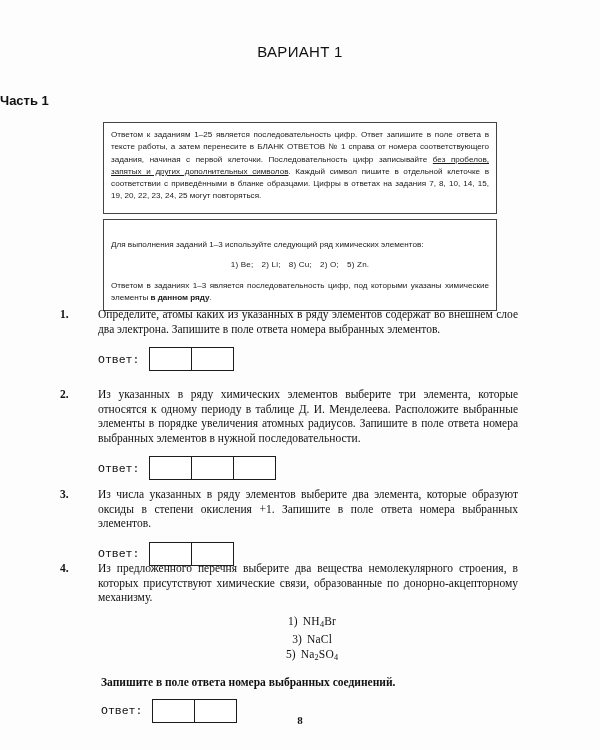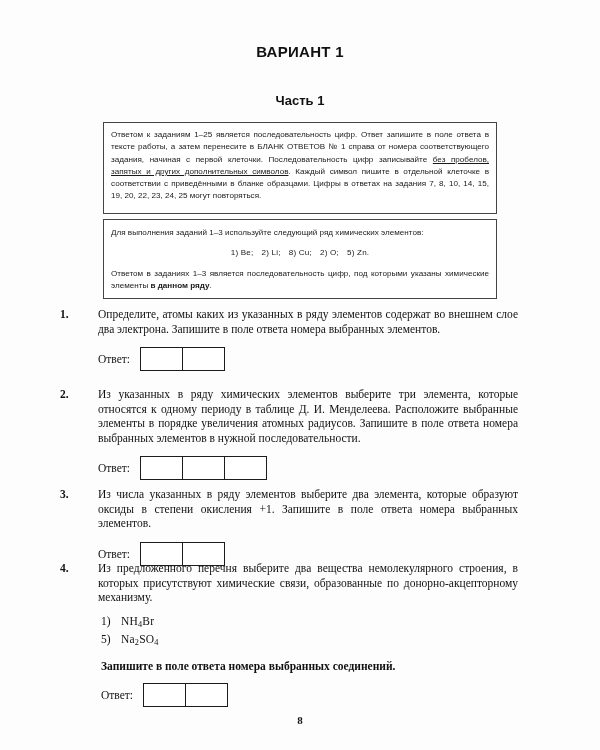--- a/index.html
+++ b/index.html
@@ -19,28 +19,27 @@
     position: relative;
     width: 600px;
     height: 750px;
     box-sizing: border-box;
     padding: 0;
     background: #fdfdfd;
   }
   .variant-title {
     text-align: center;
     font-family: "Liberation Sans", sans-serif;
-    font-weight: bold;
+    font-weight: normal;
     font-size: 15px;
     letter-spacing: 0.3px;
     margin: 0;
     padding-top: 43px;
   }
   .part-title {
-    text-align: center;
     font-family: "Liberation Sans", sans-serif;
     font-weight: bold;
     font-size: 13px;
     margin: 0;
     padding-top: 33px;
   }
   .info-box {
     position: absolute;
     left: 103px;
     width: 394px;
@@ -48,21 +47,21 @@
     border: 1px solid #444;
     background: #ffffff;
     font-family: "Liberation Sans", sans-serif;
     font-size: 8.1px;
     line-height: 12.3px;
     color: #1a1a1a;
     padding: 6px 7px 10px 7px;
     text-align: justify;
   }
   #instructions-box { top: 122px; }
-  #elements-box { top: 219px; padding: 7px 7px 6px 7px; }
+  #elements-box { top: 219px; padding: 19px 7px 6px 7px; }
   .info-box p { margin: 0; }
   .underline { text-decoration: underline; }
   .bold { font-weight: bold; margin-top: 36px; }
   .elements-row {
     text-align: center;
     margin: 8px 0 8px 0 !important;
     letter-spacing: 0.2px;
   }
   .elements-row span { padding: 0 4px; }
 
@@ -89,37 +88,38 @@
     line-height: 14.6px;
     text-align: justify;
     text-justify: inter-word;
   }
   .opts {
     margin-top: 9px;
     margin-left: 3px;
     font-size: 11.5px;
     line-height: 15.4px;
   }
-  .opt { white-space: nowrap; }
+  .opt { white-space: nowrap; text-align: center; }
   .opt-idx { display: inline-block; width: 20px; }
   .opt-formula { letter-spacing: 0.2px; }
   .tail-instruction {
     margin-top: 10px;
     font-weight: bold;
     font-size: 11.5px;
   }
   .answer-line {
     display: flex;
     align-items: center;
     margin-top: 11px;
     margin-left: 38px;
   }
   .answer-label {
     font-size: 11.5px;
     margin-right: 10px;
+    font-family: Liberation Mono, monospace;
   }
   .answer-grid {
     display: flex;
     border: 1px solid #1c1c1c;
     background: #fff;
   }
   .answer-cell {
     width: 41px;
     height: 22px;
     border-right: 1px solid #1c1c1c;
@@ -202,20 +202,21 @@
     </div>
   </div>
 
   <div class="question" style="top:561px;">
     <div class="q-head">
       <div class="q-num">4.</div>
       <div class="q-body">Из предложенного перечня выберите два вещества немолекулярного строения, в которых присутствуют химические связи, образованные по донорно-акцепторному механизму.</div>
     </div>
     <div class="opts" style="margin-left:41px;">
       <div class="opt"><span class="opt-idx">1)</span><span class="opt-formula">NH<sub>4</sub>Br</span></div>
+      <div class="opt"><span class="opt-idx">3)</span><span class="opt-formula">NaCl</span></div>
       <div class="opt"><span class="opt-idx">5)</span><span class="opt-formula">Na<sub>2</sub>SO<sub>4</sub></span></div>
     </div>
     <div class="tail-instruction" style="margin-left:41px;">Запишите в поле ответа номера выбранных соединений.</div>
     <div class="answer-line" style="margin-left:41px;">
       <span class="answer-label">Ответ:</span>
       <div class="answer-grid">
         <div class="answer-cell"></div>
         <div class="answer-cell"></div>
       </div>
     </div>

